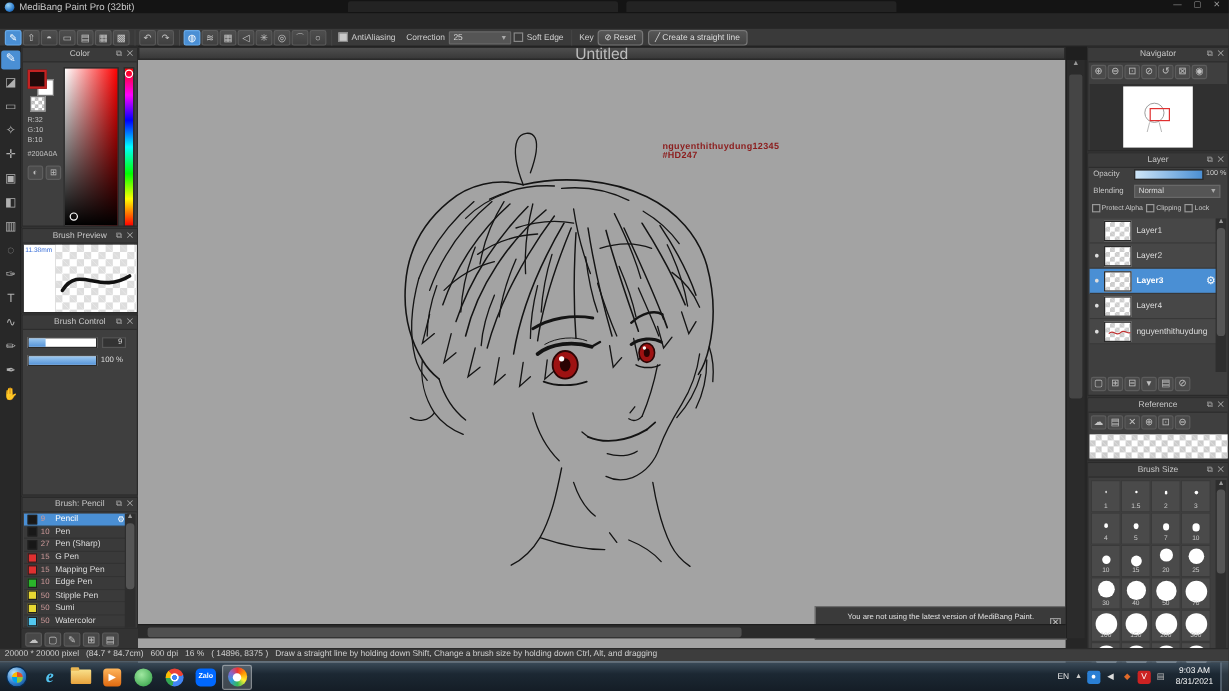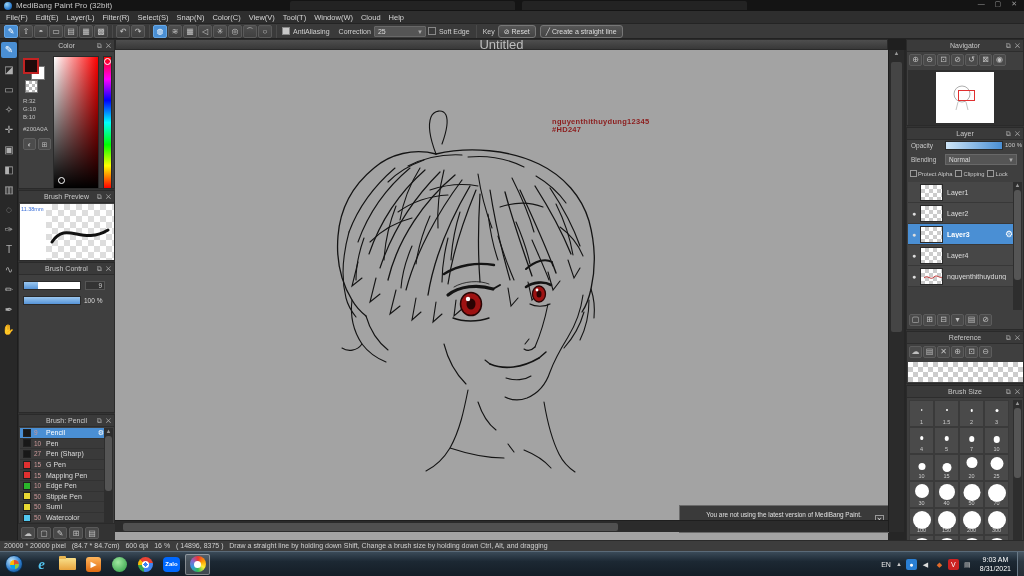--- a/index.html
+++ b/index.html
@@ -199,34 +199,20 @@
 <div id="app">
 
   <div id="titlebar" class="abs">
     <div class="appicon"></div>
     <div class="ttext">MediBang Paint Pro (32bit)</div>
     <div class="ghosttab" style="left:290px;width:225px;"></div>
     <div class="ghosttab" style="left:522px;width:225px;"></div>
     <div id="winbtns">—  ▢  ✕</div>
   </div>
 
-  <div id="menubar" class="abs">
-      <div class="menuitem">File(F)</div>
-      <div class="menuitem">Edit(E)</div>
-      <div class="menuitem">Layer(L)</div>
-      <div class="menuitem">Filter(R)</div>
-      <div class="menuitem">Select(S)</div>
-      <div class="menuitem">Snap(N)</div>
-      <div class="menuitem">Color(C)</div>
-      <div class="menuitem">View(V)</div>
-      <div class="menuitem">Tool(T)</div>
-      <div class="menuitem">Window(W)</div>
-      <div class="menuitem">Cloud</div>
-      <div class="menuitem">Help</div>
-    </div>
 
   <div id="toolbar" class="abs">
     <div style="width:4px;flex:none;"></div>
     <span id="file-icons" style="display: flex;">
         <div class="tbtn sel">✎</div>
         <div class="tbtn">⇧</div>
         <div class="tbtn">◓</div>
         <div class="tbtn">▭</div>
         <div class="tbtn">▤</div>
         <div class="tbtn">▦</div>

